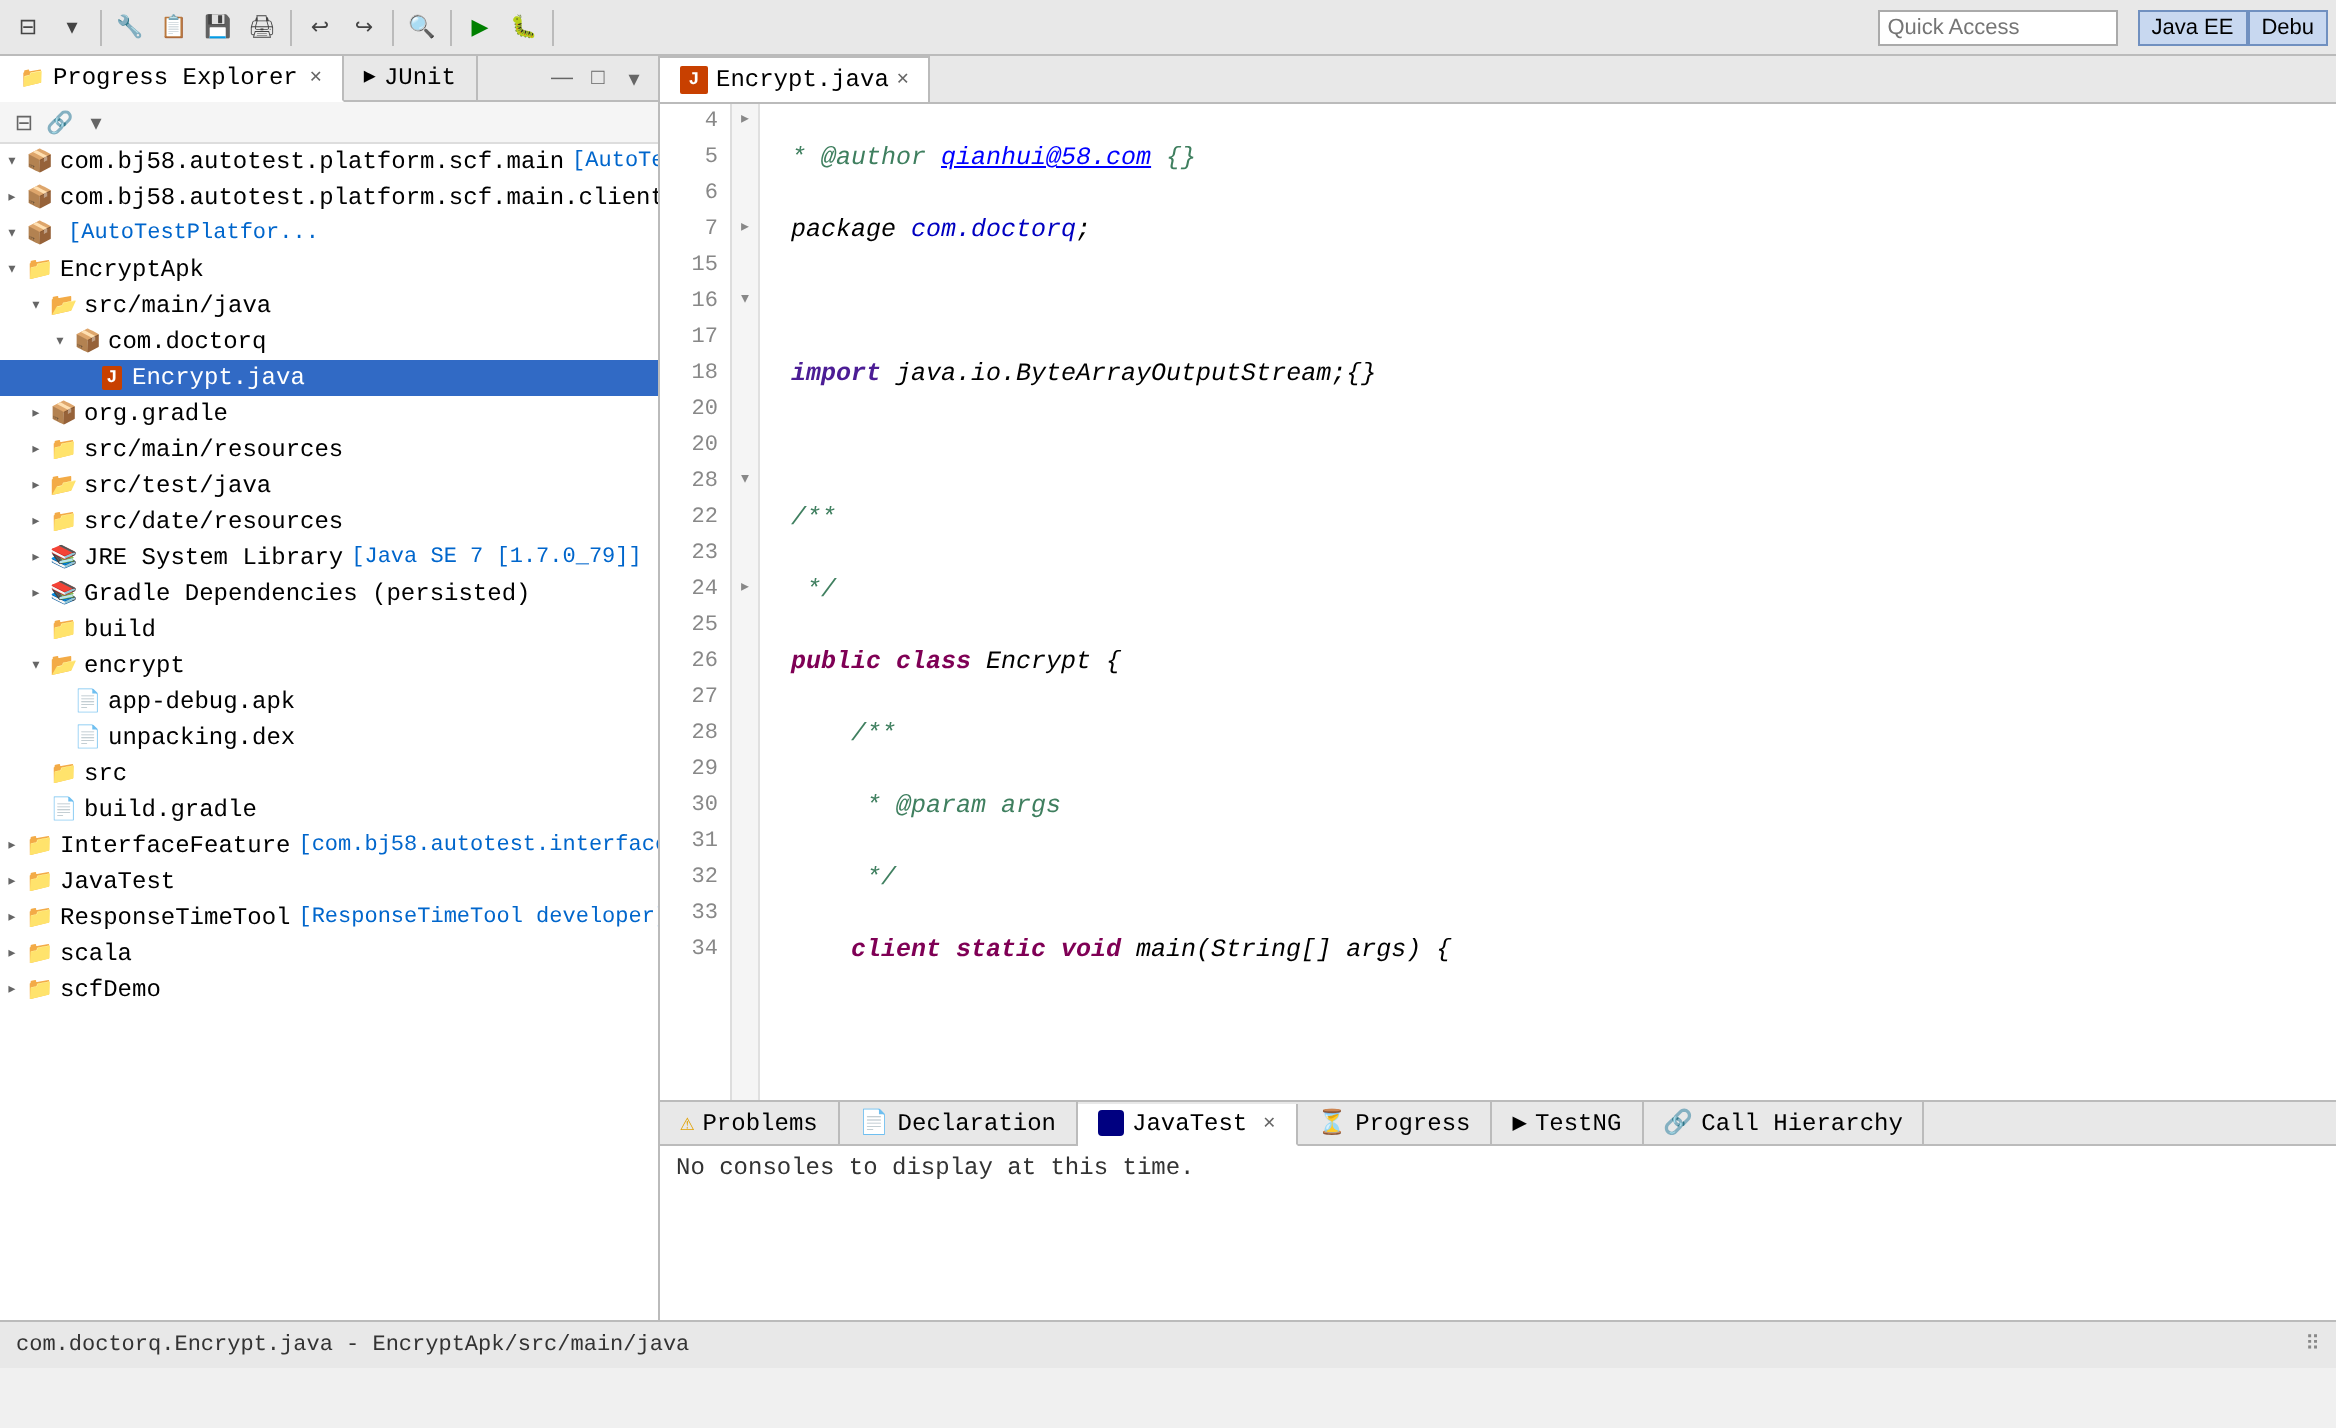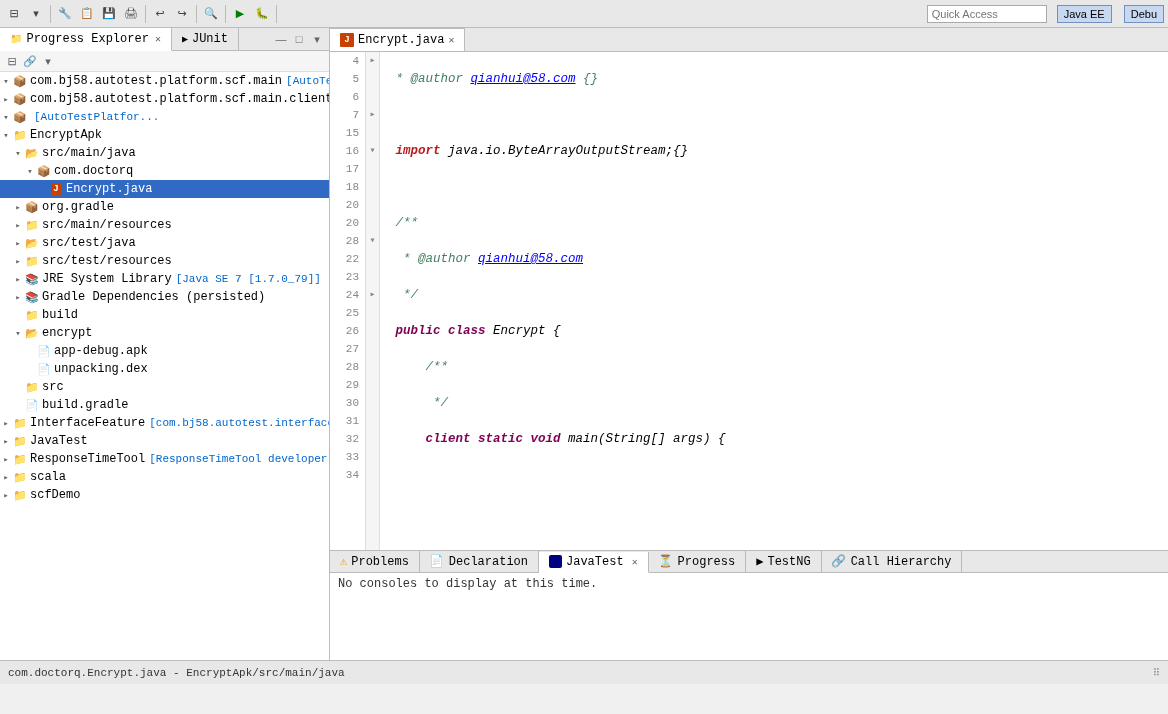--- a/index.html
+++ b/index.html
@@ -34,21 +34,21 @@
       height: 18px;
       border: 1px solid #aaa;
       background: white;
       font-size: 11px;
       padding: 0 4px;
       color: #888;
     }
     .perspective-area {
       display: flex;
       align-items: flex-end;
-      gap: 12px;
+      gap: 0;
       margin-left: 8px;
       font-size: 11px;
     }
     .perspective-btn {
       padding: 2px 6px;
       background: #c8d8f0;
       border: 1px solid #7090c0;
       font-size: 11px;
       cursor: pointer;
     }
@@ -442,21 +442,21 @@
         <span class="tree-indent" style="display:inline-block;width:12px"></span>
         <span class="tree-arrow">▸</span>
         <span class="tree-icon" style="color:#3060a0;">📂</span>
         <span class="tree-label">src/test/java</span>
       </div>
 
       <div class="tree-item">
         <span class="tree-indent" style="display:inline-block;width:12px"></span>
         <span class="tree-arrow">▸</span>
         <span class="tree-icon" style="color:#808080;">📁</span>
-        <span class="tree-label">src/test/resources</span>
+        <span class="tree-label">src/date/resources</span>
       </div>
 
       <div class="tree-item">
         <span class="tree-indent" style="display:inline-block;width:12px"></span>
         <span class="tree-arrow">▸</span>
         <span class="tree-icon" style="color:#808080;">📚</span>
         <span class="tree-label">JRE System Library</span>
         <span class="tree-badge">[Java SE 7 [1.7.0_79]]</span>
       </div>
 
@@ -607,28 +607,29 @@
         <span class="gutter-mark"> </span>
         <span class="gutter-mark"> </span>
         <span class="gutter-mark"> </span>
         <span class="gutter-mark"> </span>
         <span class="gutter-mark"> </span>
         <span class="gutter-mark"> </span>
         <span class="gutter-mark"> </span>
       </div>
       <div class="code-content">
 <span class="code-line"><span class="cm"> * @author </span><span class="link">qianhui@58.com</span><span class="cm"> {}</span></span>
+<span class="code-line"> package <span class="cn">com.doctorq</span>;</span>
 <span class="code-line"> </span>
-<span class="code-line"> <kw style="color:#b91c1c;font-weight:bold;">import</kw> java.io.ByteArrayOutputStream;{}</span>
+<span class="code-line"> <kw style="color:#4c1d95;font-weight:bold;">import</kw> java.io.ByteArrayOutputStream;{}</span>
 <span class="code-line"> </span>
 <span class="code-line"><span class="cm"> /**</span></span>
-<span class="code-line"><span class="cm">  * @author </span><span class="link">qianhui@58.com</span></span>
 <span class="code-line"><span class="cm">  */</span></span>
 <span class="code-line"> <kw style="color:#7f0055;font-weight:bold;">public class</kw> Encrypt {</span>
 <span class="code-line">     <span class="cm">/**</span></span>
+<span class="code-line"><span class="cm">      * @param args</span></span>
 <span class="code-line"><span class="cm">      */</span></span>
 <span class="code-line">     <kw style="color:#7f0055;font-weight:bold;">client static void</kw> main(String[] args) {</span>
 
 
 
 
 
 
 
 

